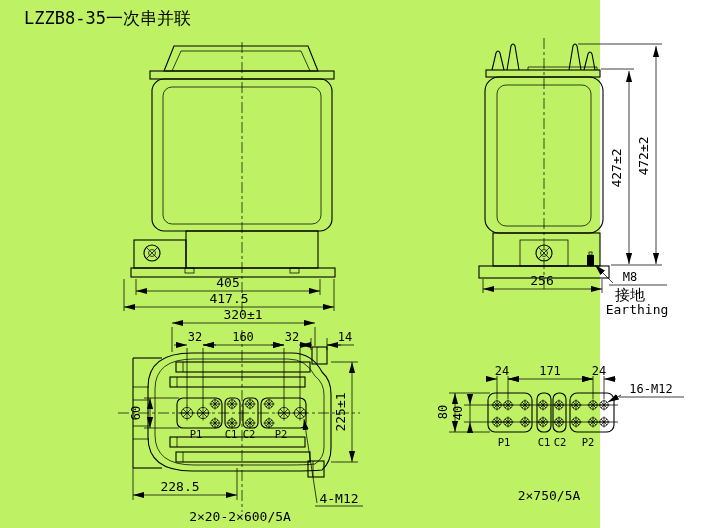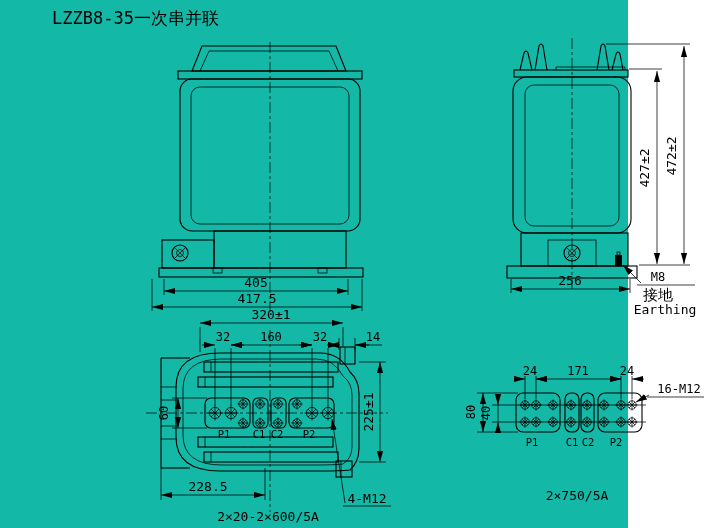--- a/index.html
+++ b/index.html
@@ -1,16 +1,16 @@
 <!DOCTYPE html>
 <html><head>
 <meta charset="utf-8">
 <style>
   html,body{margin:0;padding:0;background:#fff;}
-  #canvas{width:600px;height:528px;background:#14b8a6;position:relative;padding-left:28px;}
+  #canvas{width:600px;height:528px;background:#bef264;position:relative;}
   svg{display:block;}
   .ol{stroke:#000;fill:none;stroke-width:1.1;}
   .tl{stroke:#000;fill:none;stroke-width:0.75;}
   .cl{stroke:#000;fill:none;stroke-width:0.7;stroke-dasharray:11 3 3 3;}
   text{fill:#000;font-family:"DejaVu Sans Mono","Liberation Mono",monospace;}
   .dt{font-size:13px;text-anchor:middle;}
   .d2{font-size:12px;text-anchor:middle;}
   .sm{font-size:10.5px;text-anchor:middle;}
   .cn{font-size:15px;text-anchor:middle;}
   .ttl{font-size:17px;text-anchor:start;}

